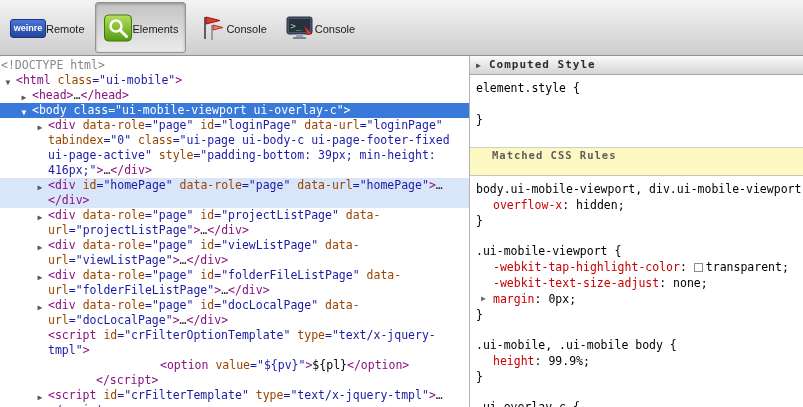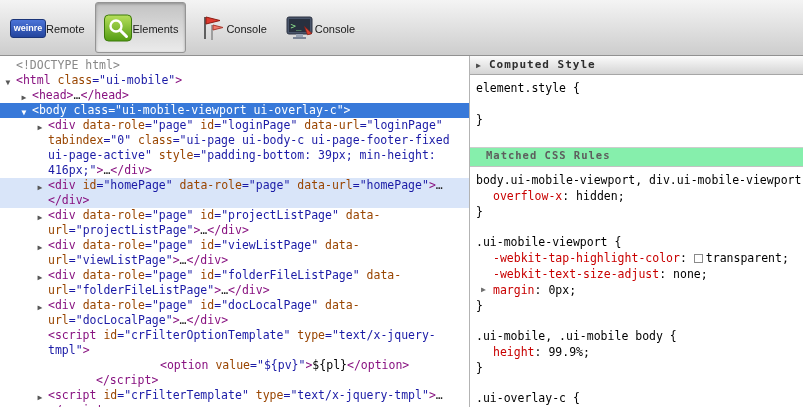--- a/index.html
+++ b/index.html
@@ -69,24 +69,24 @@
     letter-spacing: 1px; color: #2e2e2e; padding-left: 6px; white-space: nowrap; overflow: hidden;
   }
   .hdr-arrow { font-size: 8px; color: #4c4c4c; margin-right: 4px; display: inline-block; width: 9px; }
   .styles-body { flex: 1; overflow: hidden; }
   .css-line {
     font-family: "DejaVu Sans Mono", monospace; font-size: 11.5px; line-height: 16px;
     color: #000; white-space: nowrap; overflow: hidden;
   }
   .elem-style { padding: 5px 0 19px 6px; }
   .matched-bar {
-    height: 20px; line-height: 15px; background: #86efac;
+    height: 29px; line-height: 15px; background: #fef9c3;
     border-top: 1px solid #cdcdcd; border-bottom: 1px solid #c2c2c2;
     font-family: "DejaVu Sans Mono", monospace; font-size: 10.5px; font-weight: bold;
-    letter-spacing: 1px; color: #5d5d5d; padding-left: 16px; white-space: nowrap; overflow: hidden;
+    letter-spacing: 1px; color: #5d5d5d; padding-left: 22px; white-space: nowrap; overflow: hidden;
   }
   .rules { padding: 5px 0 0 6px; }
   .rule { margin-bottom: 14px; }
   .prop { position: relative; padding-left: 17px; }
   .prop .prop-arrow { position: absolute; left: 5px; top: 0; font-size: 8px; color: #6e6e6e; }
   .pname { color: #c80000; }
   .overridden { text-decoration: line-through; }
   .swatch {
     display: inline-block; width: 9px; height: 9px; background: #fff;
     border: 1px solid #8a8a8a; margin-right: 3px; vertical-align: -1px;
@@ -142,21 +142,21 @@
             <path d="M19.5 13.5 L27 20.5 L22.5 21.8 Z" fill="#d8412f" stroke="#8e1c13" stroke-width="0.7"></path>
           </svg>
         </div>
         <div class="label">Console</div>
       </div>
     </div>
 
   <div class="main">
 
     <div class="tree-panel" id="tree">
-        <div class="tree-row" style="padding-left: 16px;"><span class="tk-g">&lt;!DOCTYPE html&gt;</span></div>
+        <div class="tree-row" style="padding-left: 1px;"><span class="tk-g">&lt;!DOCTYPE html&gt;</span></div>
         <div class="tree-row" style="padding-left: 16px;"><span class="arrow" style="left: 3px;">▼</span><span class="tk-t">&lt;html</span><span class="tk-p"> </span><span class="tk-a">class</span><span class="tk-v">="ui-mobile"</span><span class="tk-t">&gt;</span></div>
         <div class="tree-row" style="padding-left: 32px;"><span class="arrow" style="left: 19px;">▶</span><span class="tk-t">&lt;head&gt;</span><span class="tk-e">…</span><span class="tk-t">&lt;/head&gt;</span></div>
         <div class="tree-row selected" style="padding-left: 32px;"><span class="arrow" style="left: 19px;">▼</span><span class="tk-t">&lt;body</span><span class="tk-p"> </span><span class="tk-a">class</span><span class="tk-v">="ui-mobile-viewport ui-overlay-c"</span><span class="tk-t">&gt;</span></div>
         <div class="tree-row" style="padding-left: 48px;"><span class="arrow" style="left: 35px;">▶</span><span class="tk-t">&lt;div</span><span class="tk-p"> </span><span class="tk-a">data-role</span><span class="tk-v">="page"</span><span class="tk-p"> </span><span class="tk-a">id</span><span class="tk-v">="loginPage"</span><span class="tk-p"> </span><span class="tk-a">data-url</span><span class="tk-v">="loginPage"</span><span class="tk-p"> </span><span class="tk-a">tabindex</span><span class="tk-v">="0"</span><span class="tk-p"> </span><span class="tk-a">class</span><span class="tk-v">="ui-page ui-body-c ui-page-footer-fixed ui-page-active"</span><span class="tk-p"> </span><span class="tk-a">style</span><span class="tk-v">="padding-bottom: 39px; min-height: 416px;"</span><span class="tk-t">&gt;</span><span class="tk-e">…</span><span class="tk-t">&lt;/div&gt;</span></div>
         <div class="tree-row highlight" style="padding-left: 48px;"><span class="arrow" style="left: 35px;">▶</span><span class="tk-t">&lt;div</span><span class="tk-p"> </span><span class="tk-a">id</span><span class="tk-v">="homePage"</span><span class="tk-p"> </span><span class="tk-a">data-role</span><span class="tk-v">="page"</span><span class="tk-p"> </span><span class="tk-a">data-url</span><span class="tk-v">="homePage"</span><span class="tk-t">&gt;</span><span class="tk-e">…</span><span class="tk-t">&lt;/div&gt;</span></div>
         <div class="tree-row" style="padding-left: 48px;"><span class="arrow" style="left: 35px;">▶</span><span class="tk-t">&lt;div</span><span class="tk-p"> </span><span class="tk-a">data-role</span><span class="tk-v">="page"</span><span class="tk-p"> </span><span class="tk-a">id</span><span class="tk-v">="projectListPage"</span><span class="tk-p"> </span><span class="tk-a">data-url</span><span class="tk-v">="projectListPage"</span><span class="tk-t">&gt;</span><span class="tk-e">…</span><span class="tk-t">&lt;/div&gt;</span></div>
         <div class="tree-row" style="padding-left: 48px;"><span class="arrow" style="left: 35px;">▶</span><span class="tk-t">&lt;div</span><span class="tk-p"> </span><span class="tk-a">data-role</span><span class="tk-v">="page"</span><span class="tk-p"> </span><span class="tk-a">id</span><span class="tk-v">="viewListPage"</span><span class="tk-p"> </span><span class="tk-a">data-url</span><span class="tk-v">="viewListPage"</span><span class="tk-t">&gt;</span><span class="tk-e">…</span><span class="tk-t">&lt;/div&gt;</span></div>
         <div class="tree-row" style="padding-left: 48px;"><span class="arrow" style="left: 35px;">▶</span><span class="tk-t">&lt;div</span><span class="tk-p"> </span><span class="tk-a">data-role</span><span class="tk-v">="page"</span><span class="tk-p"> </span><span class="tk-a">id</span><span class="tk-v">="folderFileListPage"</span><span class="tk-p"> </span><span class="tk-a">data-url</span><span class="tk-v">="folderFileListPage"</span><span class="tk-t">&gt;</span><span class="tk-e">…</span><span class="tk-t">&lt;/div&gt;</span></div>
         <div class="tree-row" style="padding-left: 48px;"><span class="arrow" style="left: 35px;">▶</span><span class="tk-t">&lt;div</span><span class="tk-p"> </span><span class="tk-a">data-role</span><span class="tk-v">="page"</span><span class="tk-p"> </span><span class="tk-a">id</span><span class="tk-v">="docLocalPage"</span><span class="tk-p"> </span><span class="tk-a">data-url</span><span class="tk-v">="docLocalPage"</span><span class="tk-t">&gt;</span><span class="tk-e">…</span><span class="tk-t">&lt;/div&gt;</span></div>
         <div class="tree-row" style="padding-left: 48px;"><span class="tk-t">&lt;script</span><span class="tk-p"> </span><span class="tk-a">id</span><span class="tk-v">="crFilterOptionTemplate"</span><span class="tk-p"> </span><span class="tk-a">type</span><span class="tk-v">="text/x-jquery-tmpl"</span><span class="tk-t">&gt;</span></div>

